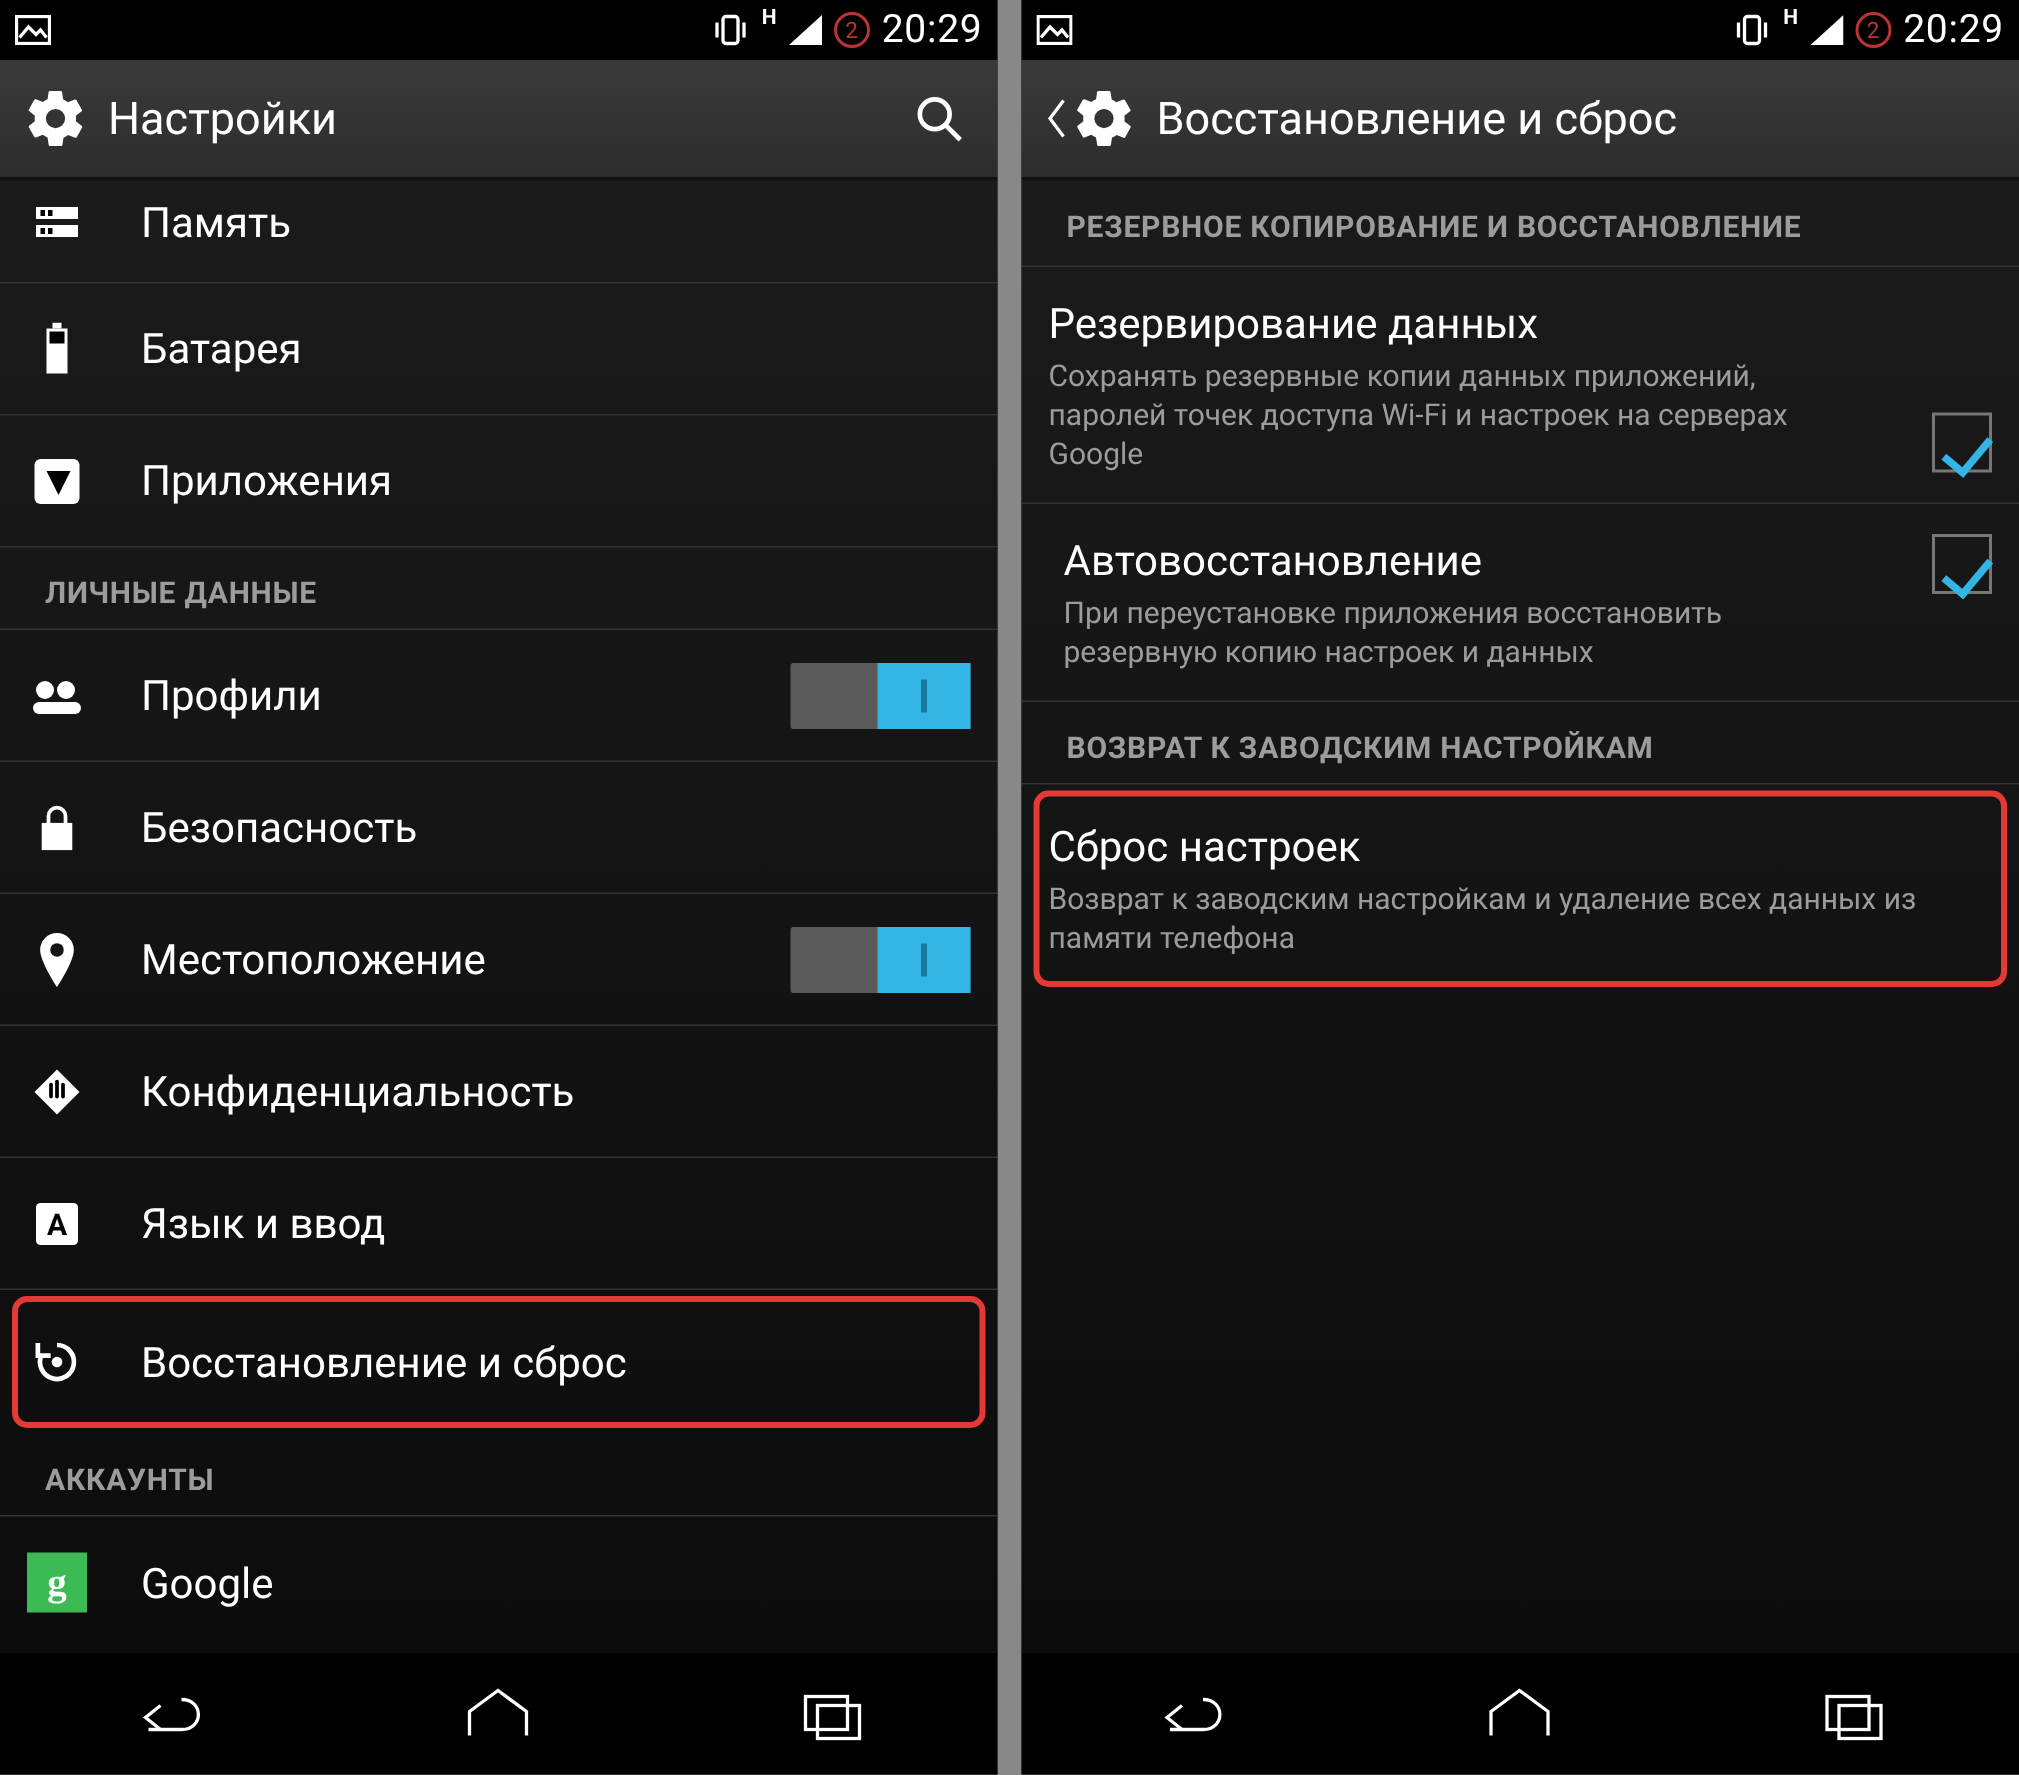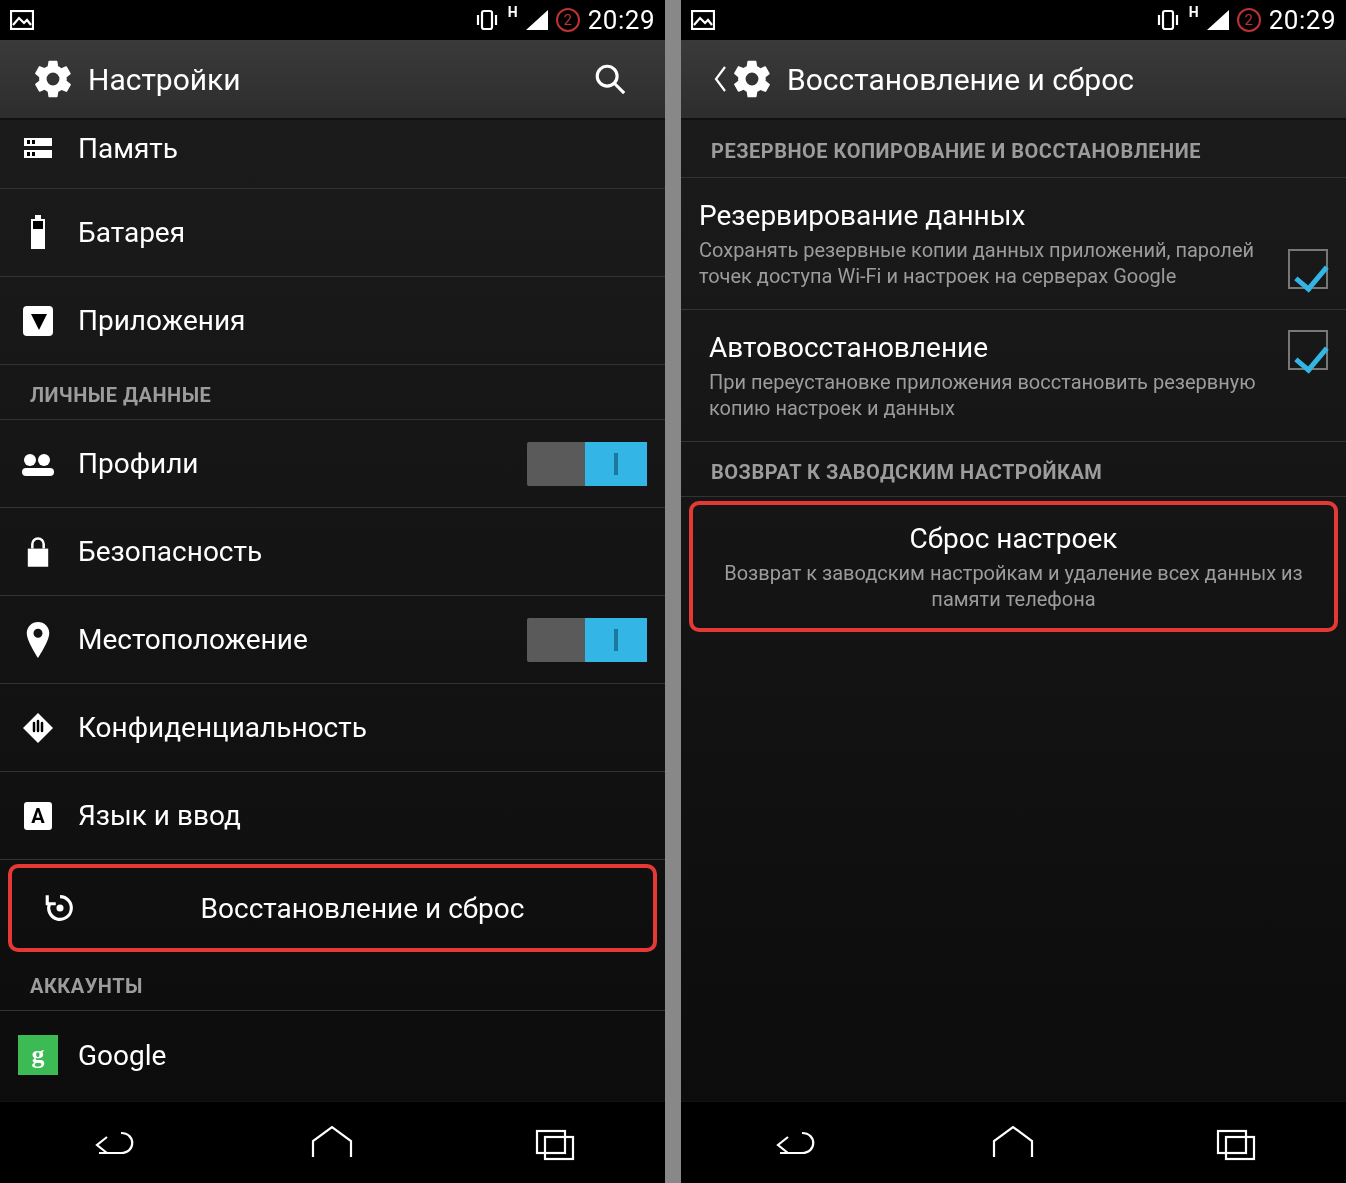--- a/index.html
+++ b/index.html
@@ -35,21 +35,21 @@
   .status-left { display:flex; align-items:center; gap:6px;}
   .status-spacer { flex:1; }
   .status-right { display:flex; align-items:center; gap:8px;}
   .clock { font-weight:400; letter-spacing:0.5px; font-size:26px;text-align:right;}
   
   .toolbar {
     height: 80px;
     background: linear-gradient(#3a3a3a,#2d2d2d);
     display: flex;
     align-items: center;
-    padding: 0 30px;
+    padding: 0 14px;
     border-bottom: 2px solid #111;
   }
   .toolbar .back-caret {
     width:18px; display:flex; align-items:center; justify-content:center;
   }
   .toolbar .app-icon { width:46px; height:46px; display:flex; align-items:center; justify-content:center; margin-right:12px;}
   .toolbar .title { font-size:30px; font-weight:400; flex:1; white-space:nowrap; overflow:hidden; text-overflow:ellipsis;}
   .toolbar .action { width:50px; height:50px; display:flex; align-items:center; justify-content:center;}
   
   .content {
@@ -65,21 +65,21 @@
     font-size:20px;
     font-weight:700;
     letter-spacing:0.5px;
     border-bottom:1px solid #333;
   }
   .row {
     display:flex;
     align-items:center;
     padding: 20px 18px;
     border-bottom:1px solid #333;
-    gap:20px;
+    gap:36px;
     min-height:88px;
     position:relative;
   }
   .row.partial-top { padding-top:8px; min-height:60px;} 
   .row .row-icon { width:40px; height:40px; display:flex; align-items:center; justify-content:center; flex-shrink:0;}
   .row .row-text { flex:1; display:flex; flex-direction:column; gap:4px;}
   .row .row-title { font-size:28px; color:#fff; line-height:1.25;}
   .row .row-sub { font-size:20px; color:#9c9c9c; line-height:1.3;}
   .row .row-control { flex-shrink:0; display:flex; align-items:center;}
   
@@ -98,22 +98,21 @@
   .checkbox.checked::after{
     content:""; position:absolute; left:6px; top:14px; width:26px; height:14px;
     border-left:5px solid #33b5e5; border-bottom:5px solid #33b5e5;
     transform: rotate(-50deg);
   }
   
   .highlight {
     border:4px solid #e53935 !important;
     border-radius:10px;
     margin:4px 8px;
-    padding:16px 28px;
-    text-align:center;
+    padding:16px 6px;
   }
   
   .pixelated {
     width:240px; height:22px;
     background: repeating-linear-gradient(90deg,#555 0 6px,#333 6px 12px),
                 repeating-linear-gradient(0deg,#444 0 6px,#222 6px 12px);
     background-blend-mode: multiply;
     margin-top:4px;
   }
   

